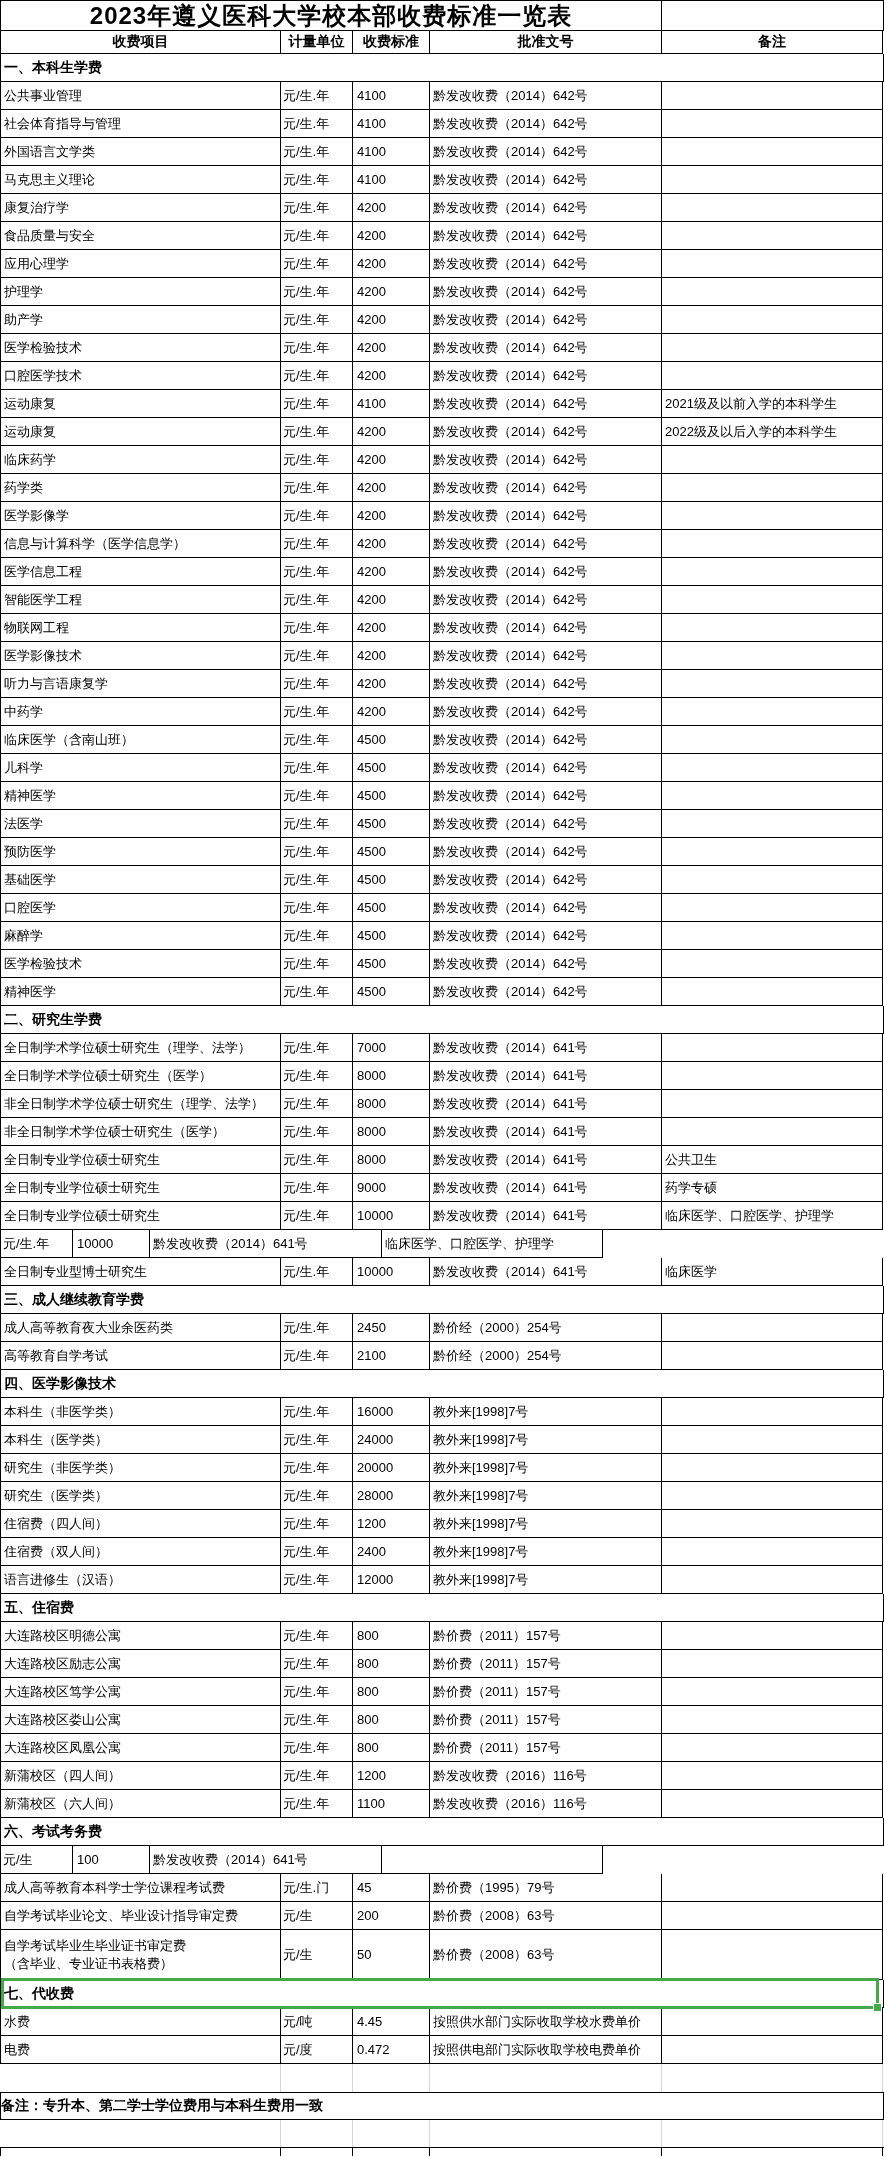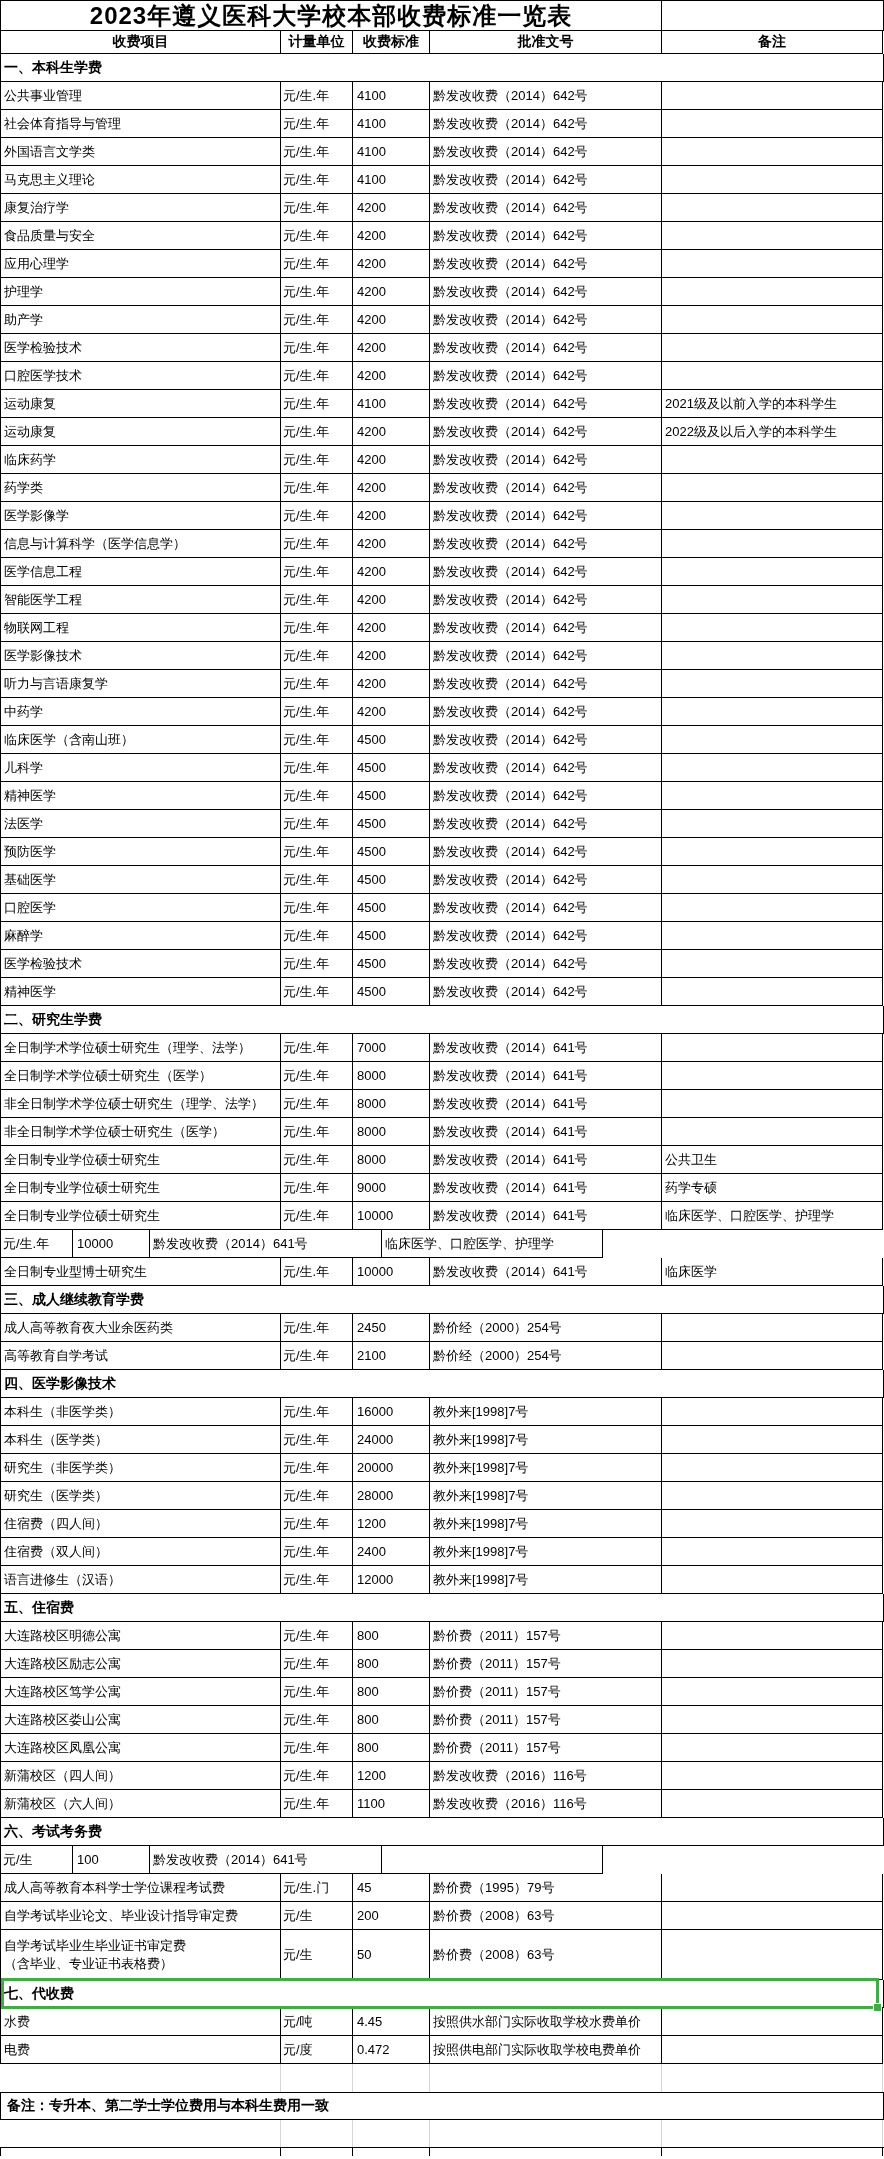--- a/index.html
+++ b/index.html
@@ -51,21 +51,21 @@
   .ghost{border-left:none;}
   .ghost .gcell{
     box-sizing:border-box;border-right:1px solid var(--grid,#d6d6d6);
     border-bottom:none;
   }
   .ghost .g1{width:281px;} .ghost .g2{width:72px;} .ghost .g3{width:77px;}
   .ghost .g4{width:232px;} .ghost .g5{width:221px;}
   .g28{height:28px;} .g27{height:27px;}
 
   .note-row{height:28px;border-top:1px solid #000;}
-  .note-cell{width:883px;font-weight:bold;font-size:14px;padding-left:6px;border-bottom:1px solid #000;}
+  .note-cell{width:883px;font-weight:bold;font-size:14px;padding-left:0;border-bottom:1px solid #000;}
 
   .stub-row{height:9px;border-top:1px solid #000;}
   .stub-row .cell{border-bottom:none;}
 </style>
 </head>
 <body>
 
 <div class="sheet">
 
   <div class="row title-row">

